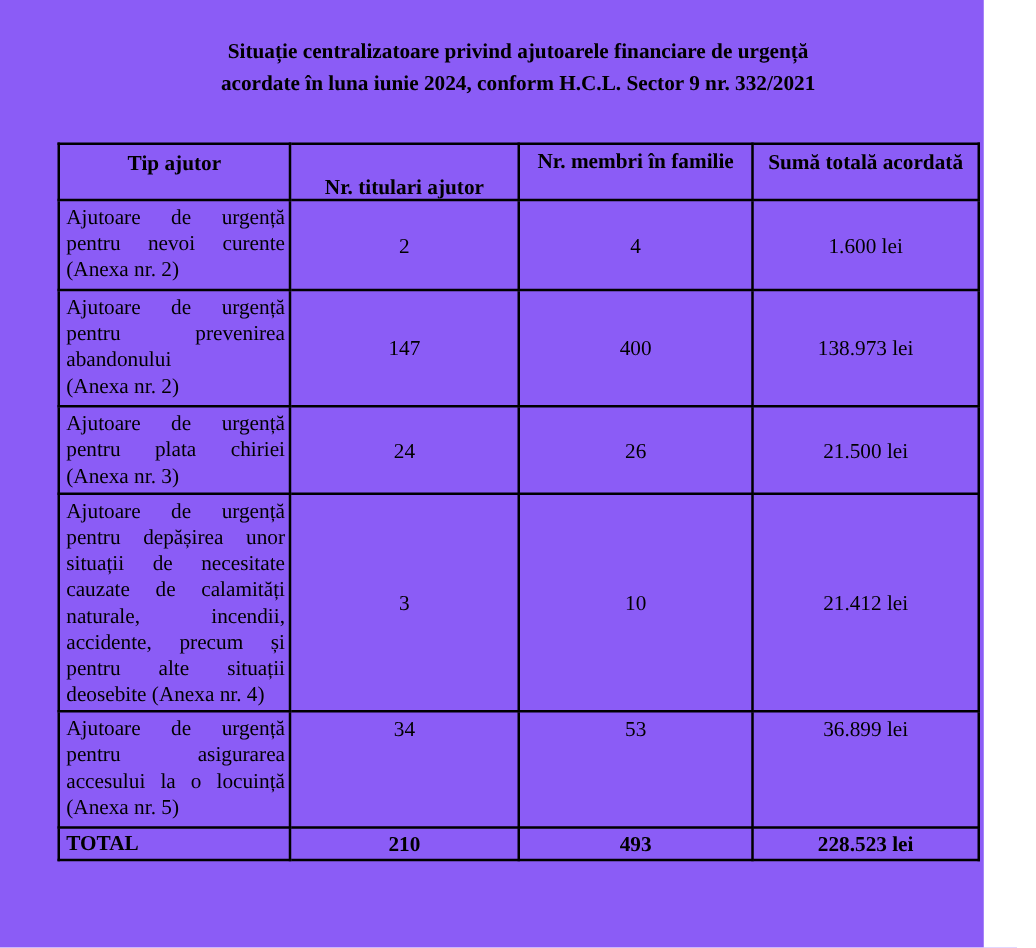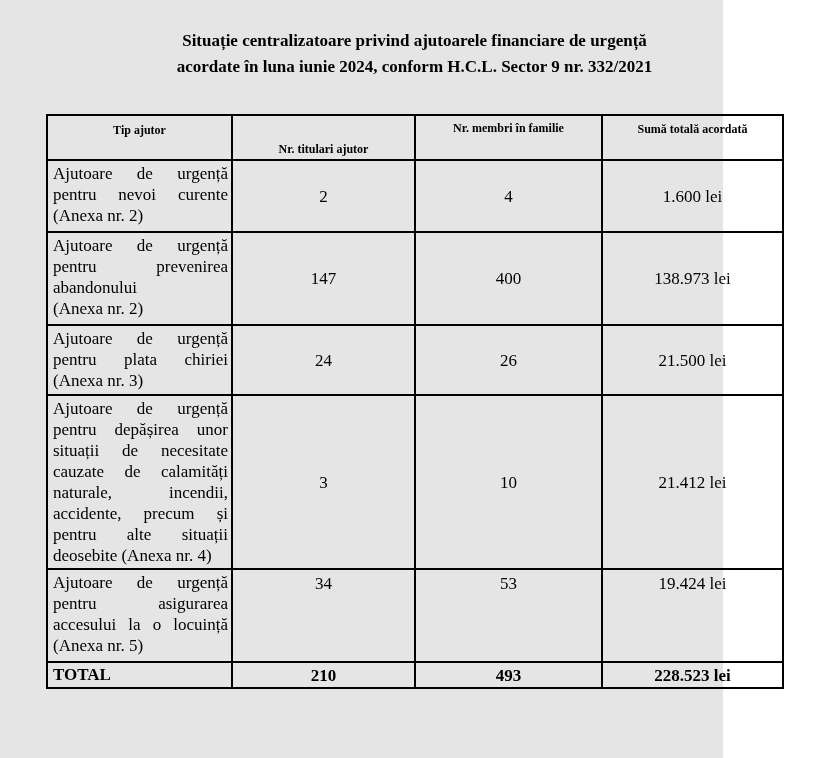--- a/index.html
+++ b/index.html
@@ -5,22 +5,22 @@
   * { margin: 0; padding: 0; box-sizing: border-box; }
   html, body {
     width: 829px; height: 758px;
     background: #ffffff;
     font-family: "Liberation Serif", "DejaVu Serif", serif;
     color: #000000;
     overflow: hidden;
   }
   .page {
     position: relative;
-    width: 723px; height: 758px;
-    background: #e5e5e5;
+    width: 787px; height: 758px;
+    background: #8b5cf6;
   }
   .doc-title {
     position: absolute;
     top: 28px; left: 0;
     width: 829px;
     text-align: center;
     font-size: 17px;
     font-weight: bold;
     line-height: 26px;
   }
@@ -33,21 +33,21 @@
     font-size: 17px;
   }
   .aid-table th, .aid-table td {
     border: 2px solid #000000;
     overflow: hidden;
   }
   .aid-table th {
     font-weight: bold;
     text-align: center;
     vertical-align: top;
-    font-size: 12px;
+    font-size: 17px;
     line-height: 19px;
   }
   th.h-tip   { padding-top: 5px; }
   th.h-tit   { padding-top: 24px; }
   th.h-mem   { padding-top: 3px; }
   th.h-sum   { padding-top: 4px; }
   td.tip {
     text-align: justify;
     vertical-align: top;
     padding: 2px 3px 2px 5px;
@@ -130,21 +130,21 @@
         <td class="tip">Ajutoare de urgență pentru depășirea unor situații de necesitate cauzate de calamități naturale, incendii, accidente, precum și pentru alte situații deosebite (Anexa nr. 4)</td>
         <td class="num">3</td>
         <td class="num">10</td>
         <td class="num">21.412 lei</td>
       </tr>
 
       <tr class="r4 row-top">
         <td class="tip">Ajutoare de urgență pentru asigurarea accesului la o locuință (Anexa nr. 5)</td>
         <td class="num">34</td>
         <td class="num">53</td>
-        <td class="num">19.424 lei</td>
+        <td class="num">36.899 lei</td>
       </tr>
 
       <tr class="total-row">
         <td class="total-label">TOTAL</td>
         <td class="num">210</td>
         <td class="num">493</td>
         <td class="num">228.523 lei</td>
       </tr>
     </tbody>
   </table>

